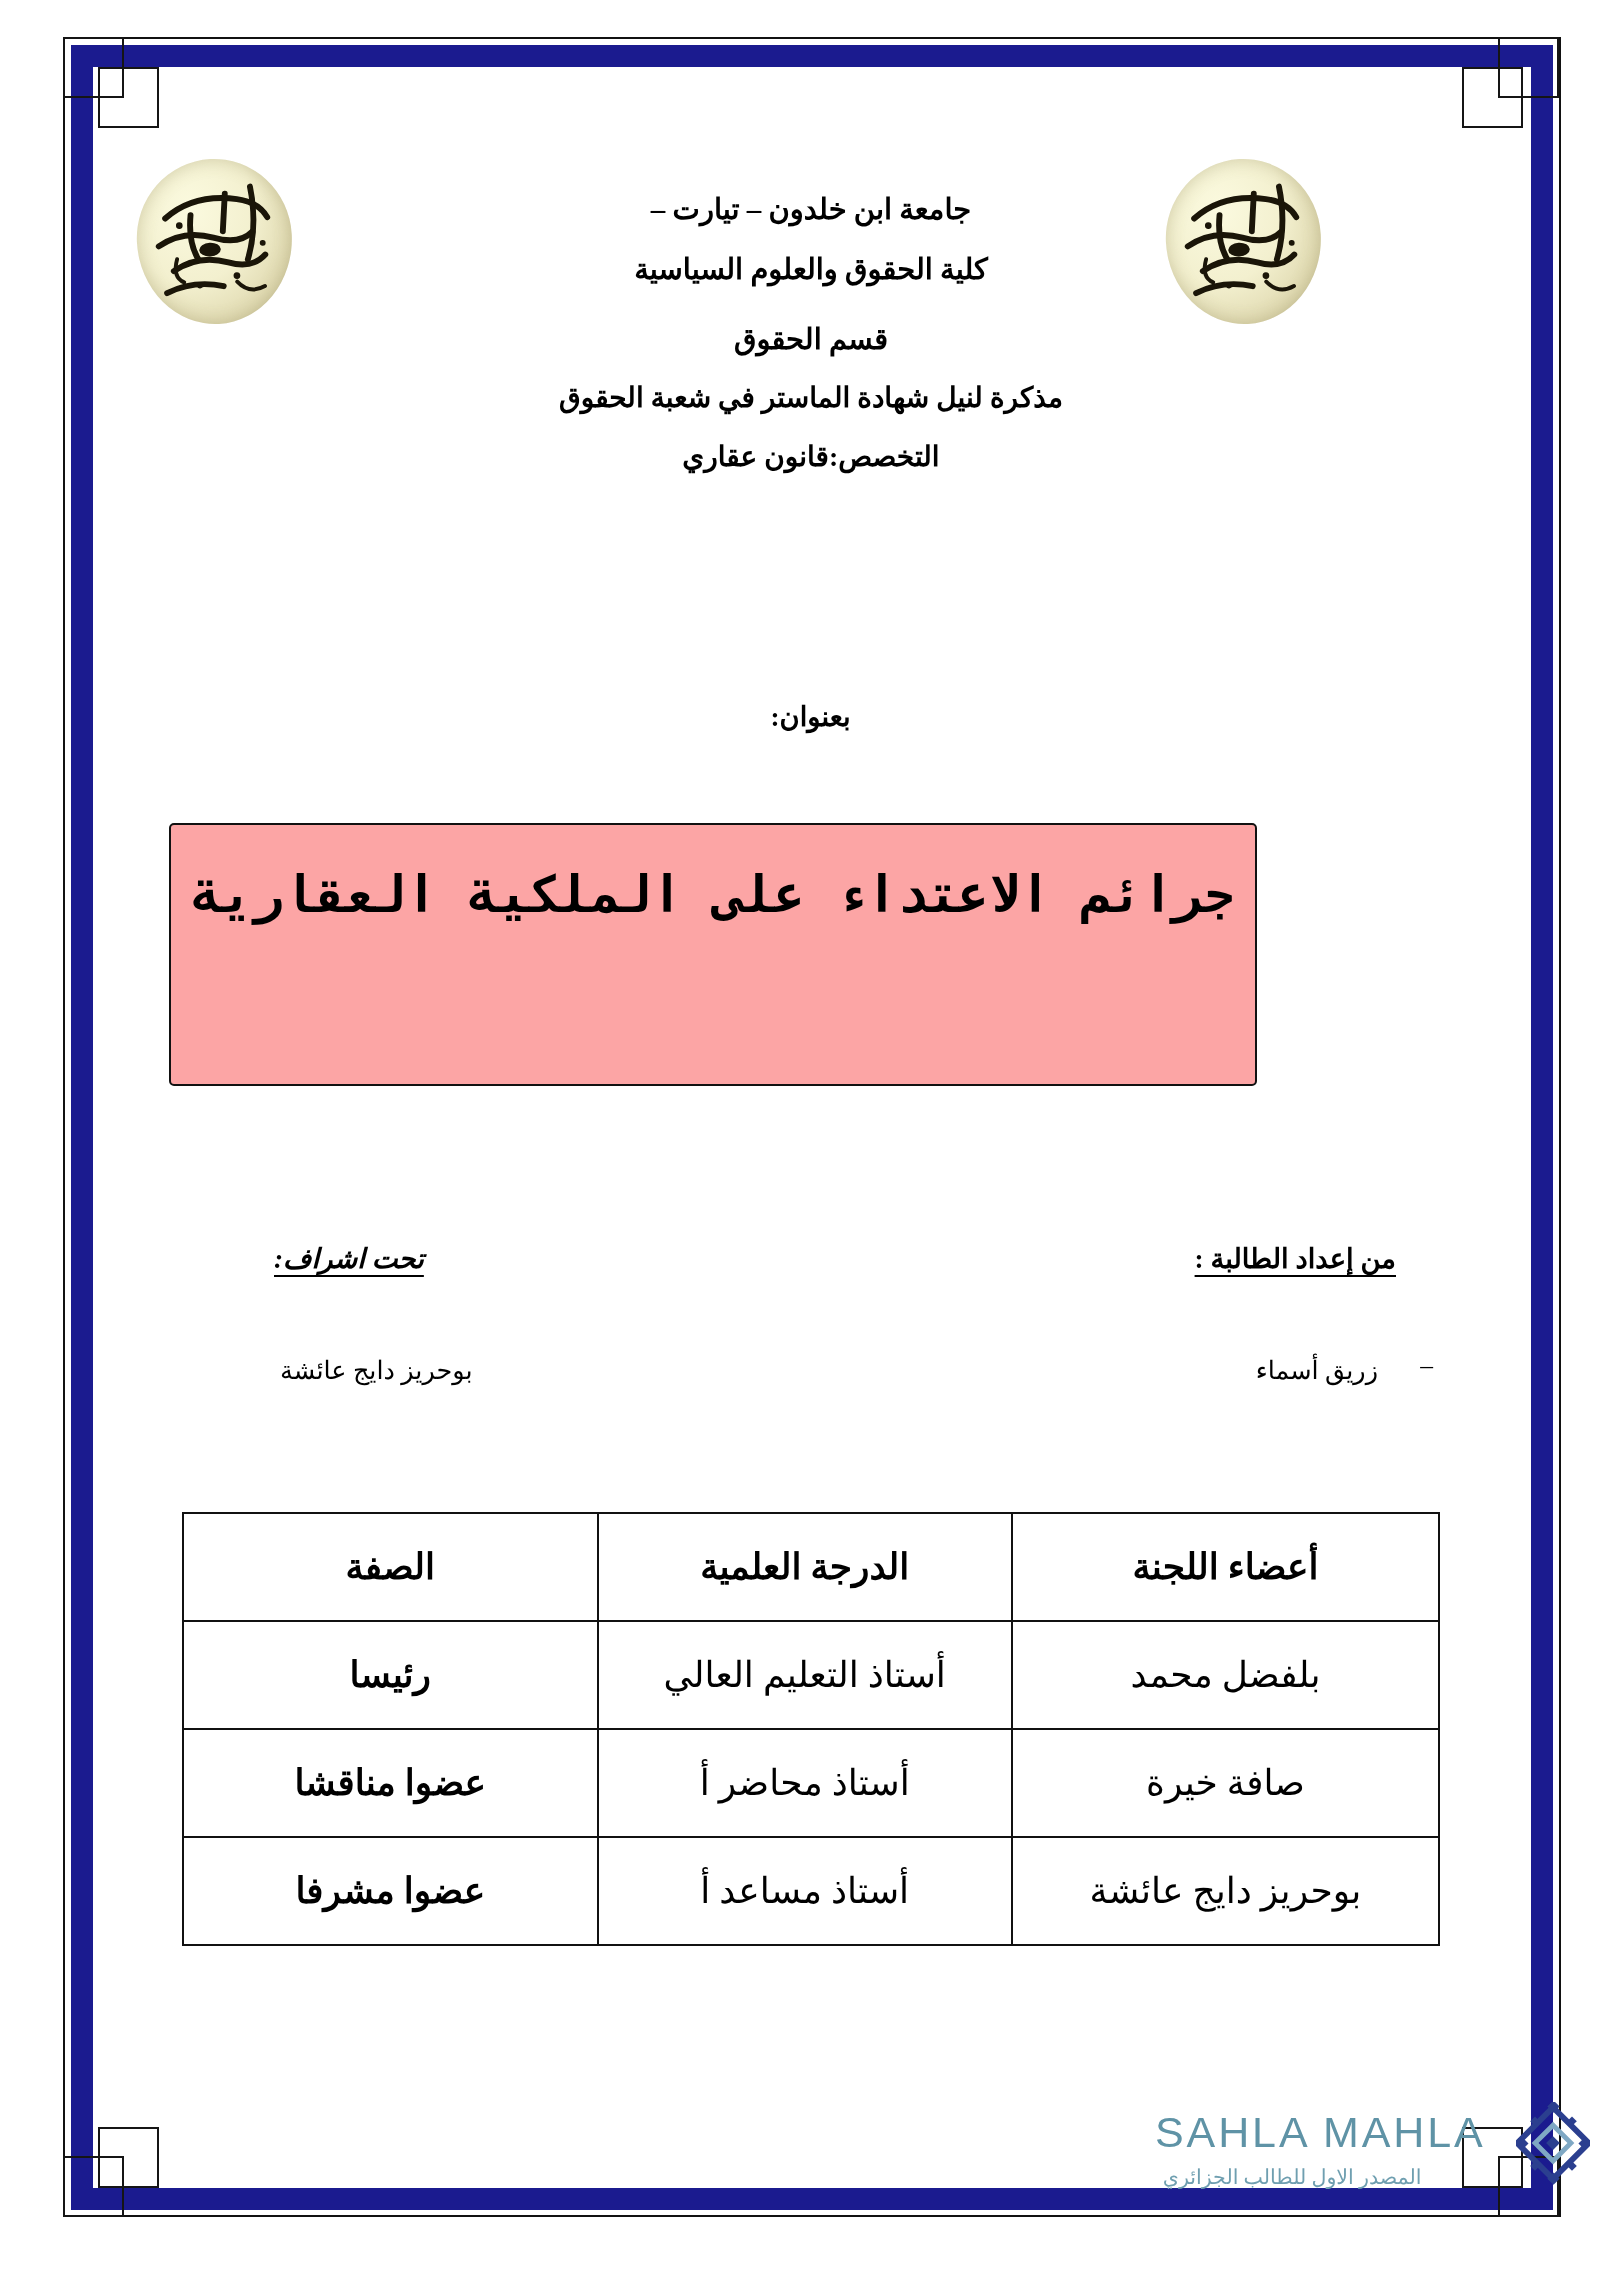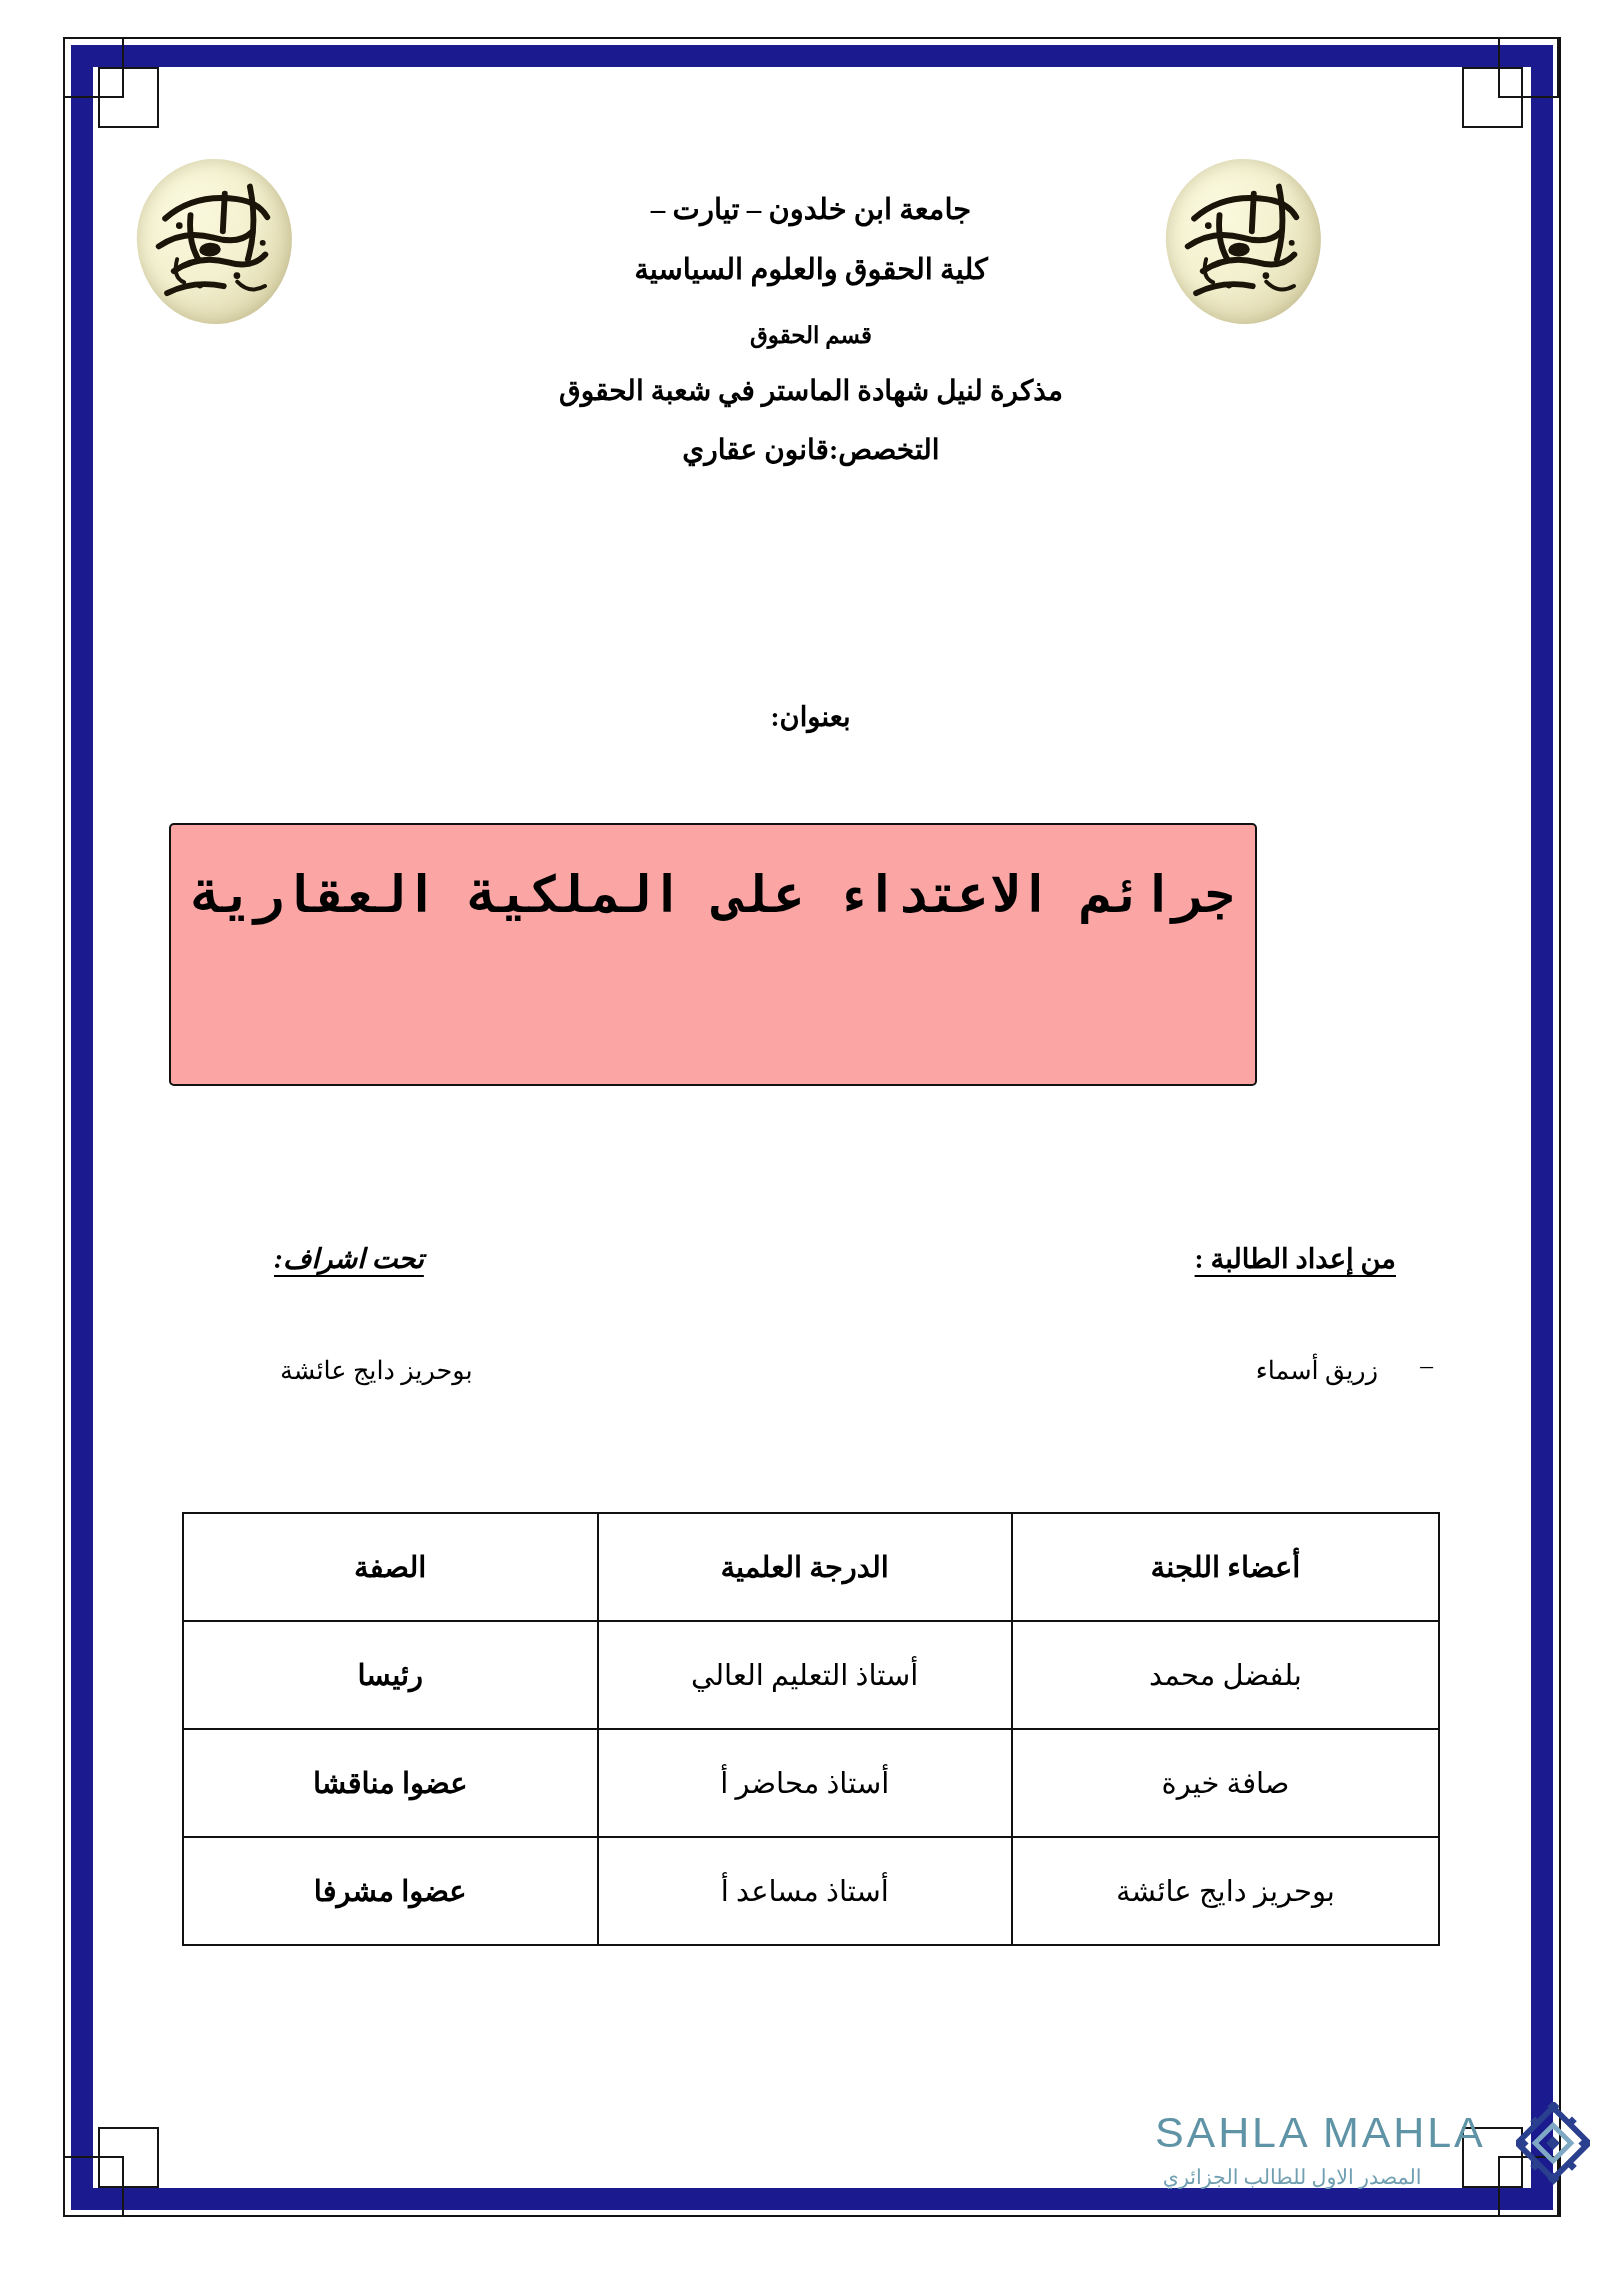--- a/index.html
+++ b/index.html
@@ -69,21 +69,21 @@
     text-align: center;
   }
   .header-line {
     font-family: "Liberation Serif", "DejaVu Serif", serif;
     font-weight: bold;
     color: #000000;
     direction: rtl;
   }
   .hl1 { font-size: 29px; margin-bottom: 25.5px; letter-spacing: 0.5px; }
   .hl2 { font-size: 29px; margin-bottom: 36px; }
-  .hl3 { font-size: 23px; margin-bottom: 25.5px; }
+  .hl3 { font-size: 29px; margin-bottom: 25.5px; }
   .hl4 { font-size: 28px; margin-bottom: 25.5px; }
   .hl5 { font-size: 28px; }
 
   
   .be-unwan {
     position: absolute;
     left: 0;
     top: 701px;
     width: 1621px;
     text-align: center;
@@ -171,21 +171,21 @@
     top: 1512px;
     width: 1258px;
     border-collapse: collapse;
     direction: rtl;
   }
   .jury-table td, .jury-table th {
     border: 2px solid #111111;
     height: 108px;
     text-align: center;
     vertical-align: middle;
-    font-size: 29px;
+    font-size: 36px;
     color: #000000;
     font-family: "Liberation Serif", "DejaVu Serif", serif;
   }
   .jury-table th { font-weight: bold; }
   .col-name { width: 34%; }
   .col-grade { width: 33%; }
   .col-role { width: 33%; font-weight: bold; }
   .jury-table td.cell-grade { font-weight: normal; }
   .jury-table td.cell-name { font-weight: normal; }
 

